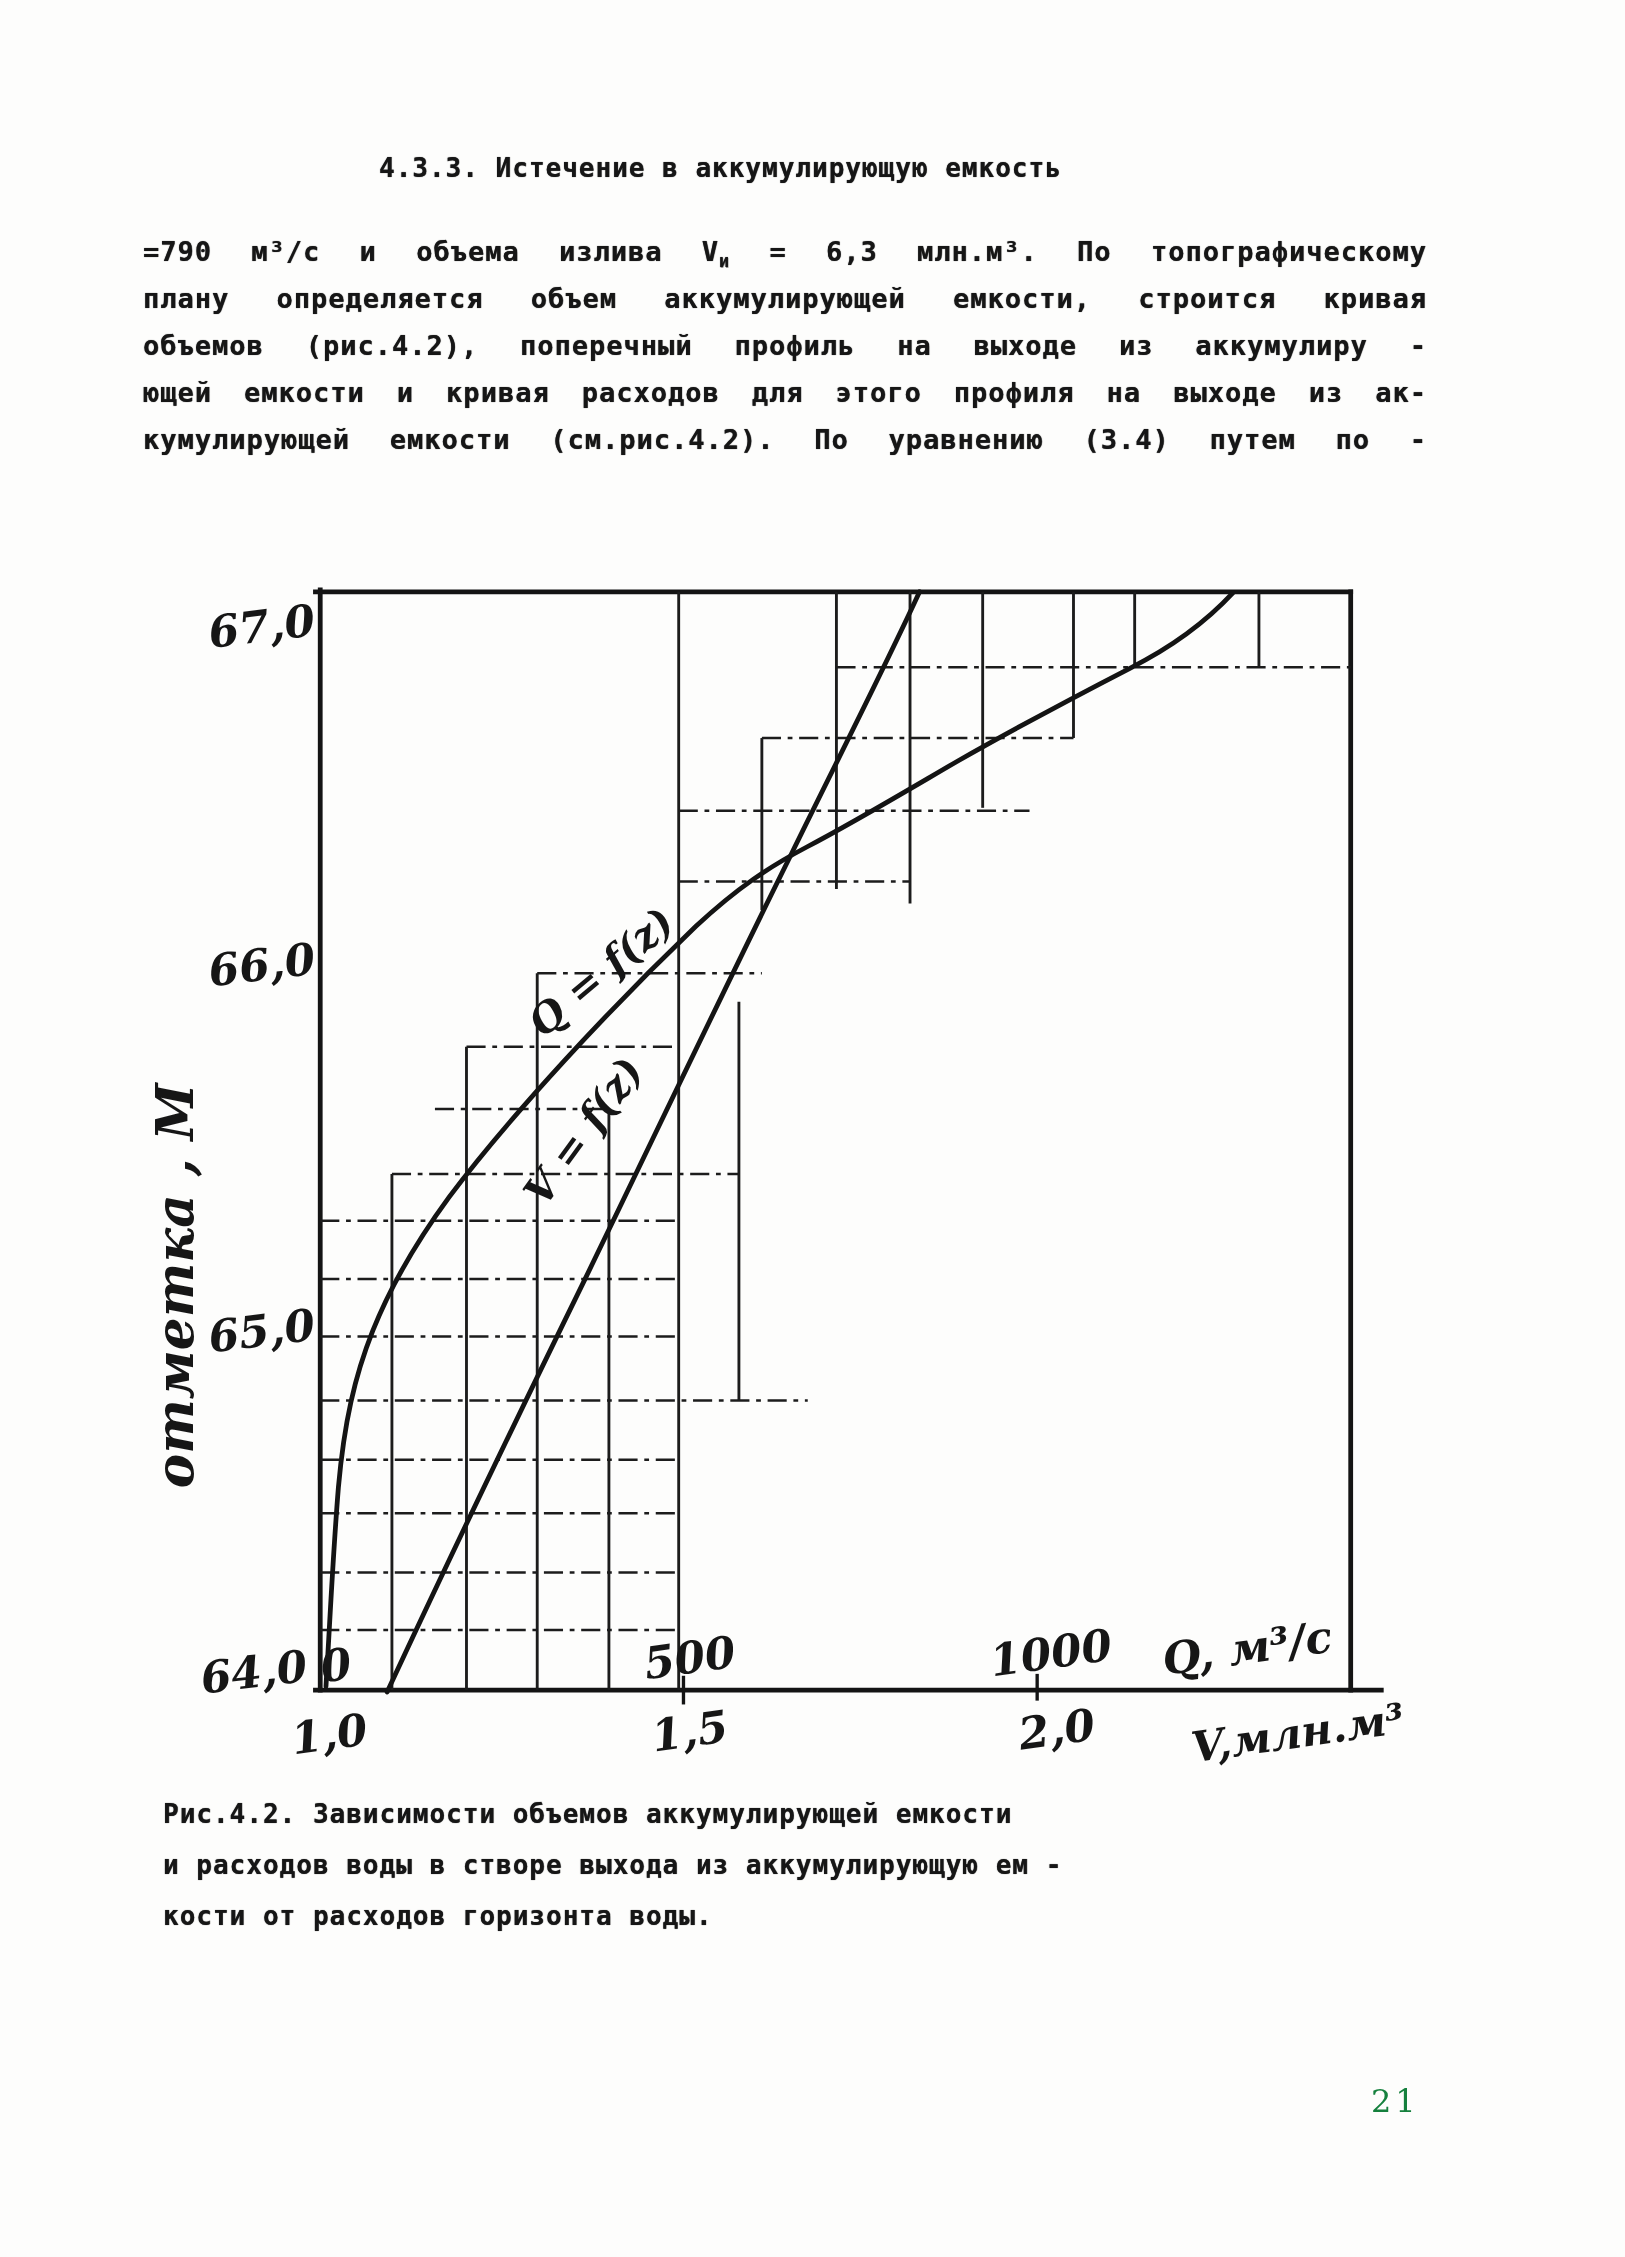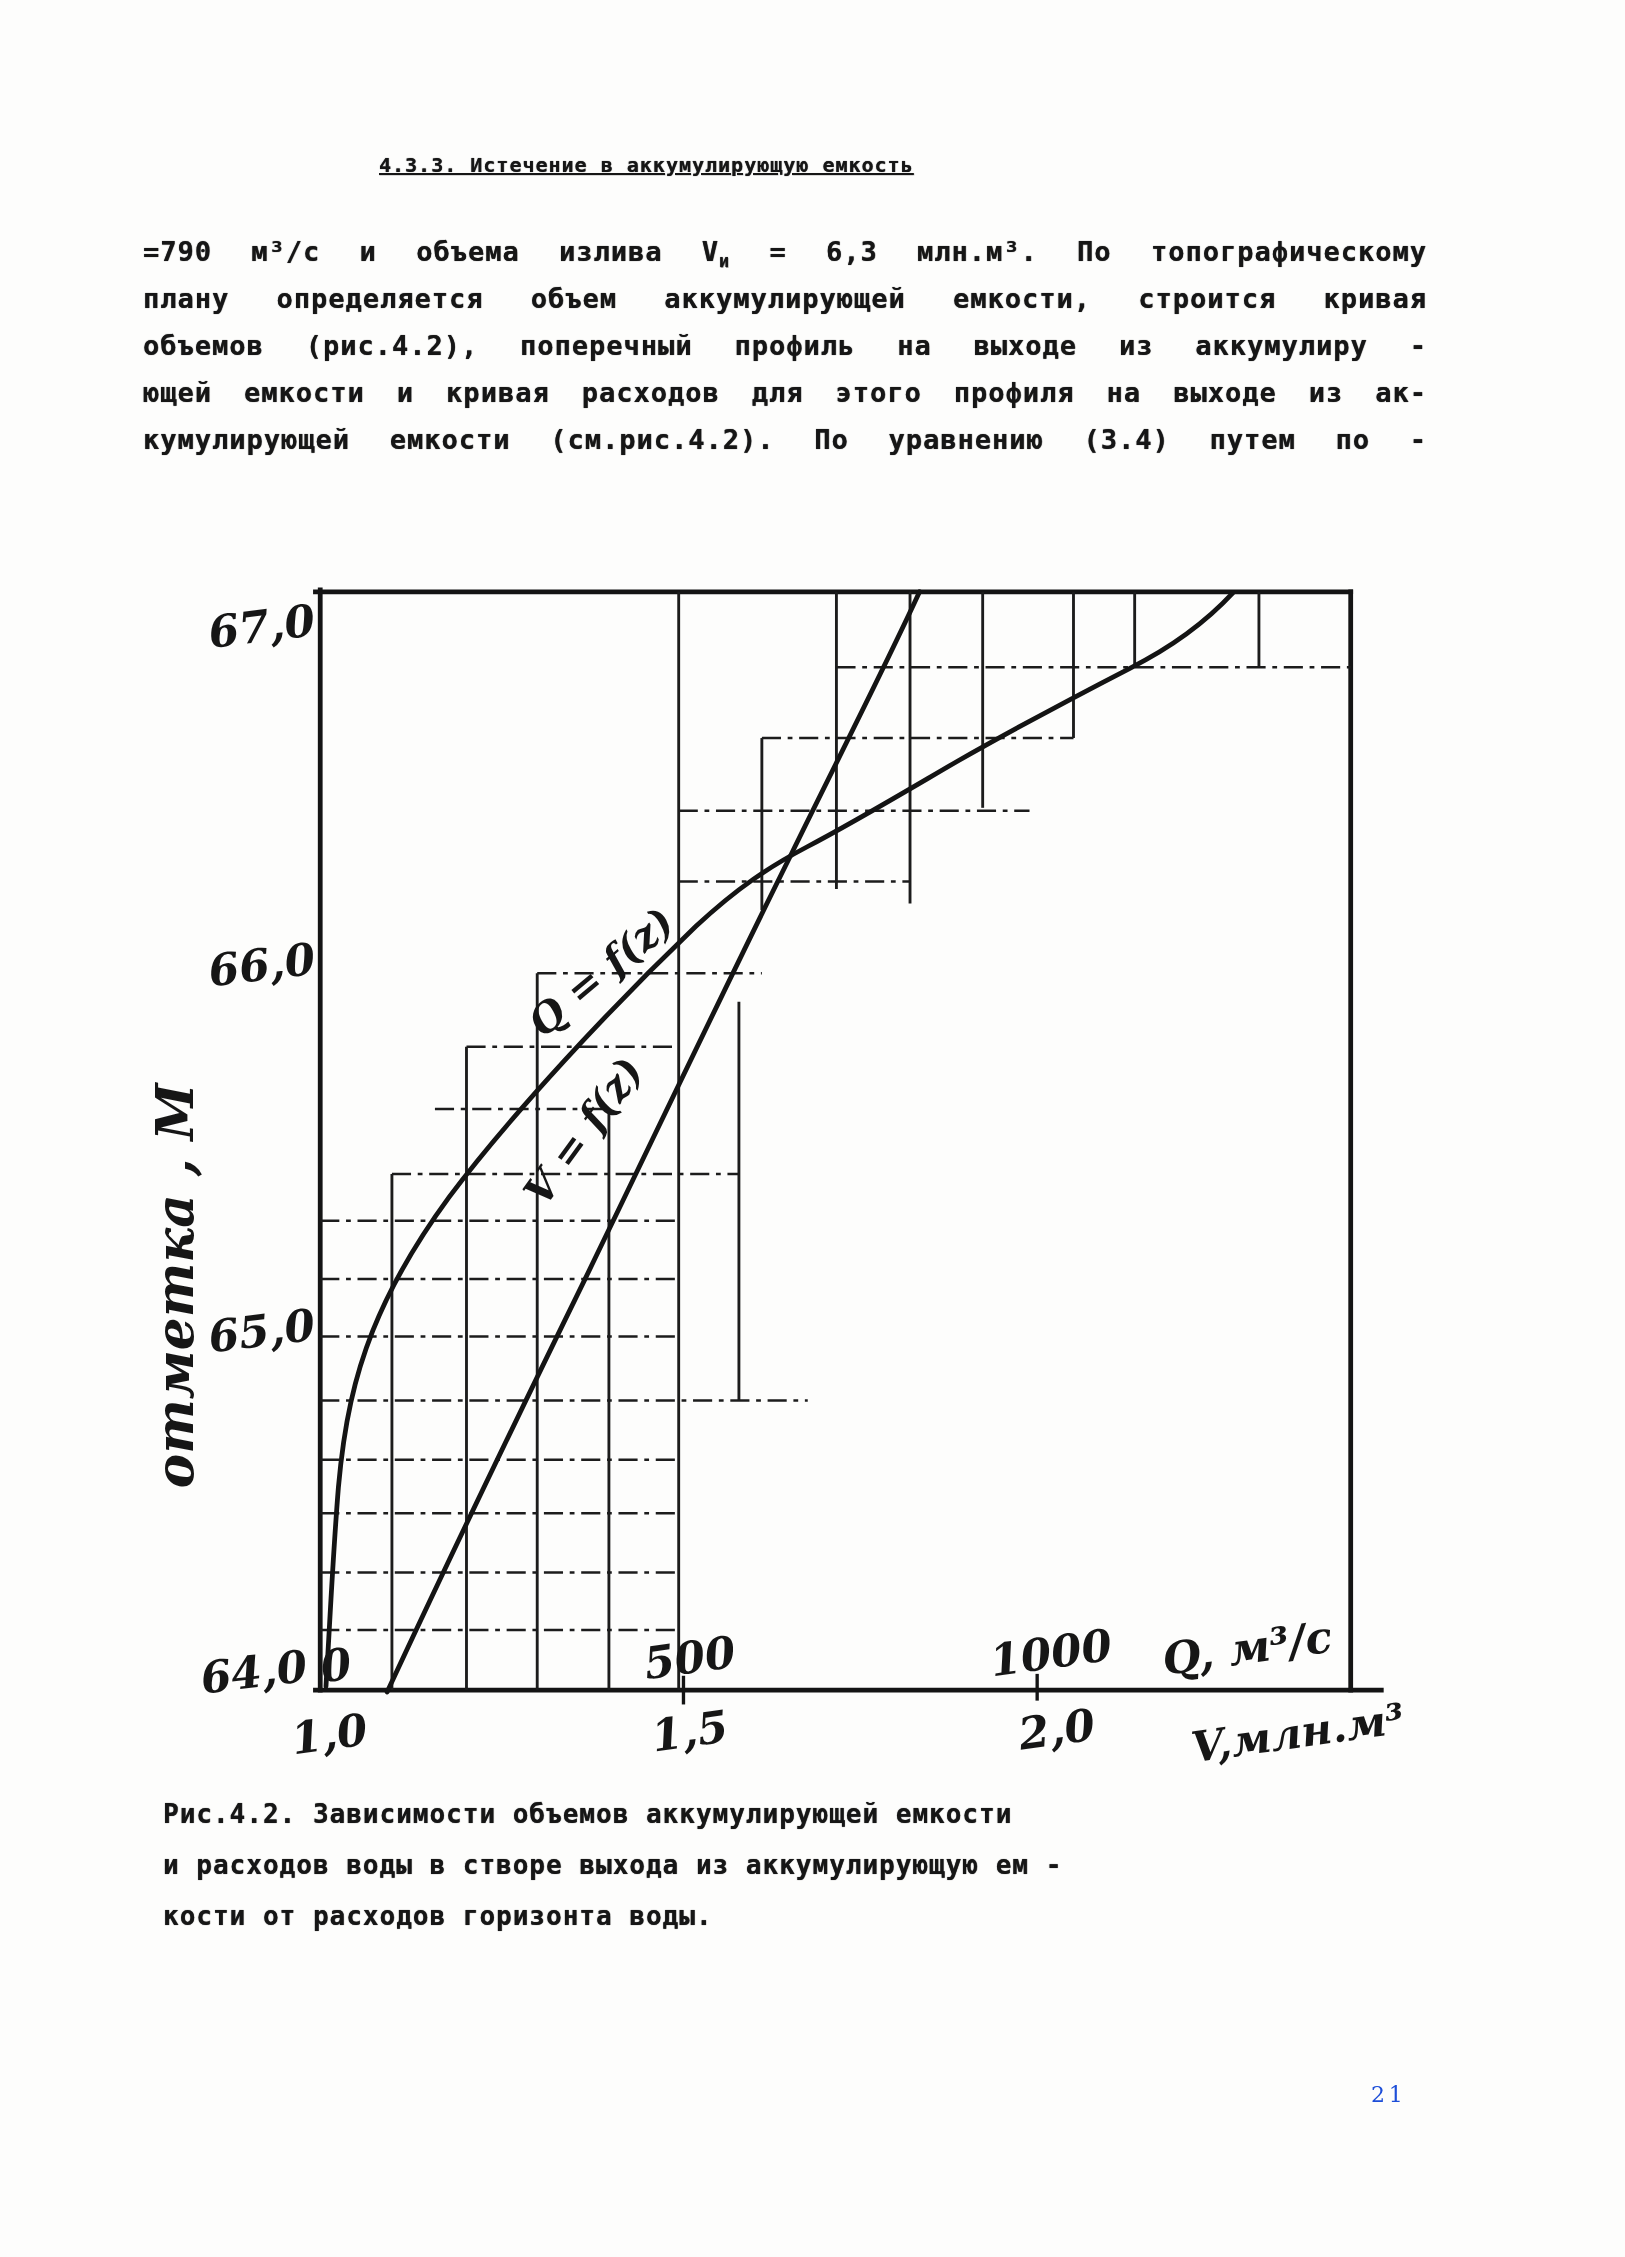--- a/index.html
+++ b/index.html
@@ -12,42 +12,42 @@
     color:#161616;
   }
   
   .tw{
     font-weight:700;
     letter-spacing:1px;
     text-shadow:0 0 1px rgba(20,20,20,.75), 0.4px 0.4px 0 rgba(20,20,20,.4);
   }
   .heading{
     position:absolute;left:379px;top:153px;
-    font-size:20px;white-space:nowrap;text-decoration:underline;
+    font-size:26px;white-space:nowrap;
   }
   .body-text{
     position:absolute;left:143px;top:228px;width:1284px;
     font-size:27px;
   }
   .pline{
     height:47px;line-height:47px;
     text-align:justify;text-align-last:justify;
     white-space:nowrap;
   }
   .pline.indent{padding-left:55px;}
   .pline sub{font-size:0.62em;font-weight:700;}
   .caption{
     position:absolute;left:163px;top:1789px;width:1224px;
     font-size:26px;text-align:left;
   }
   .caption div{height:51px;line-height:51px;}
   .pagenum{
     position:absolute;left:1371px;top:2082px;
-    font-size:22px;font-family:"DejaVu Serif",serif;
-    letter-spacing:3.8px;color:#1d4ed8;
+    font-size:32px;font-family:"DejaVu Serif",serif;
+    letter-spacing:3.8px;color:#15803d;
   }
   svg.figure{position:absolute;left:0;top:0;}
   .hand{
     font-family:"DejaVu Serif",serif;
     font-style:italic;font-weight:600;
     fill:#161616;
   }
   .curve{fill:none;stroke:#141414;stroke-width:5;stroke-linecap:round;}
   .axis{stroke:#141414;stroke-width:5;stroke-linecap:square;}
   .cv{stroke:#1c1c1c;stroke-width:3;}

